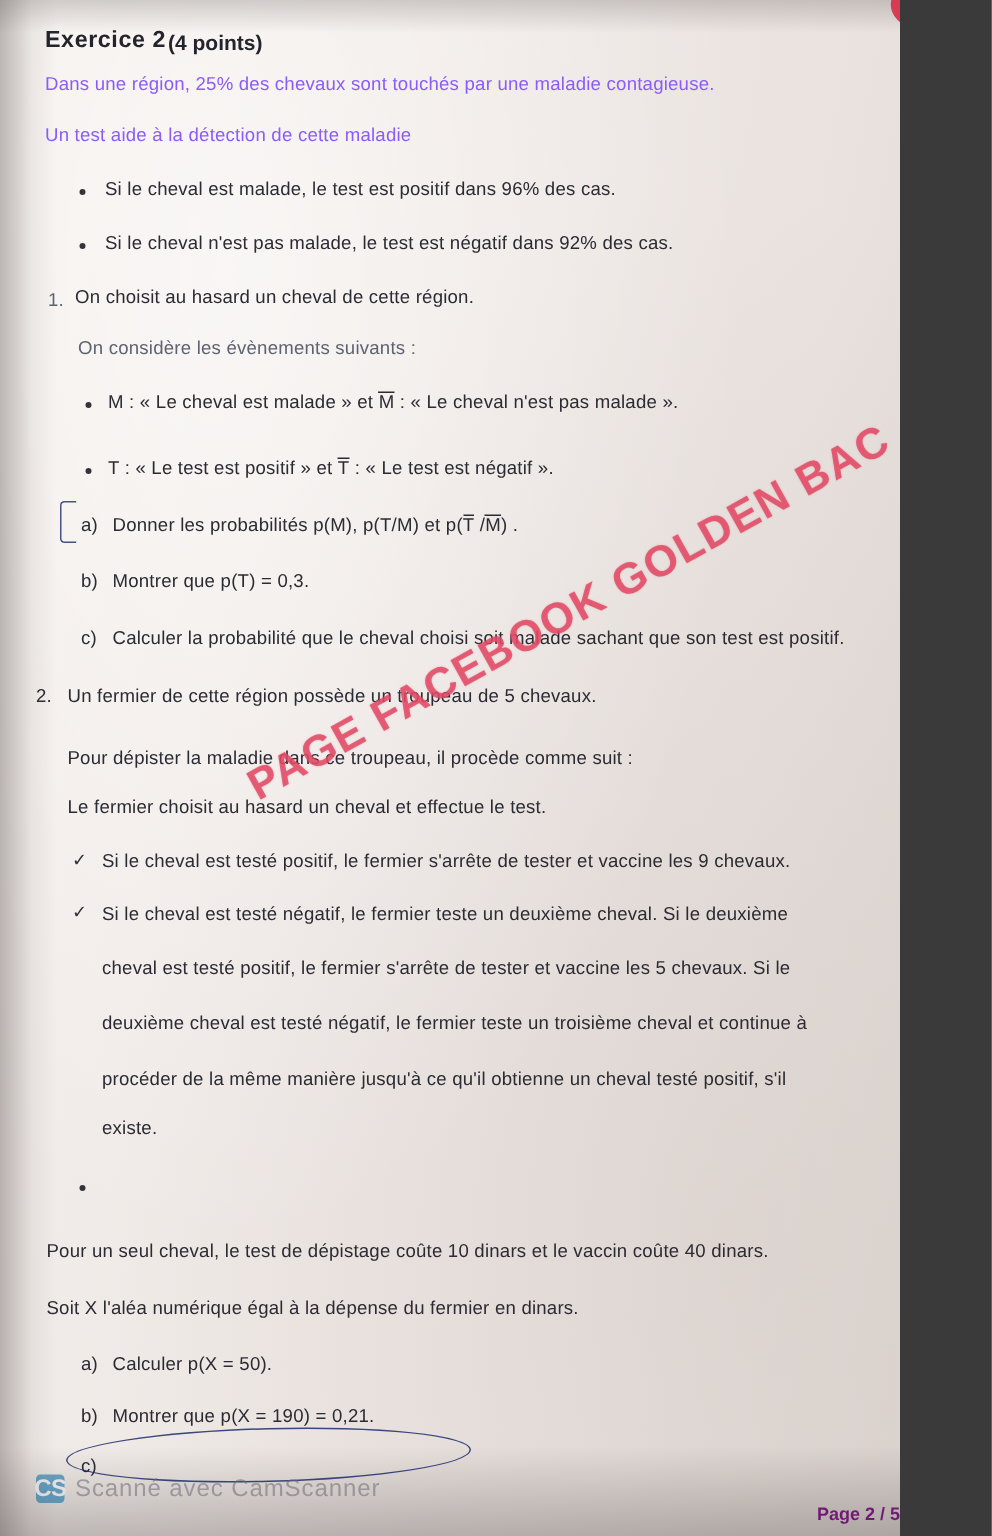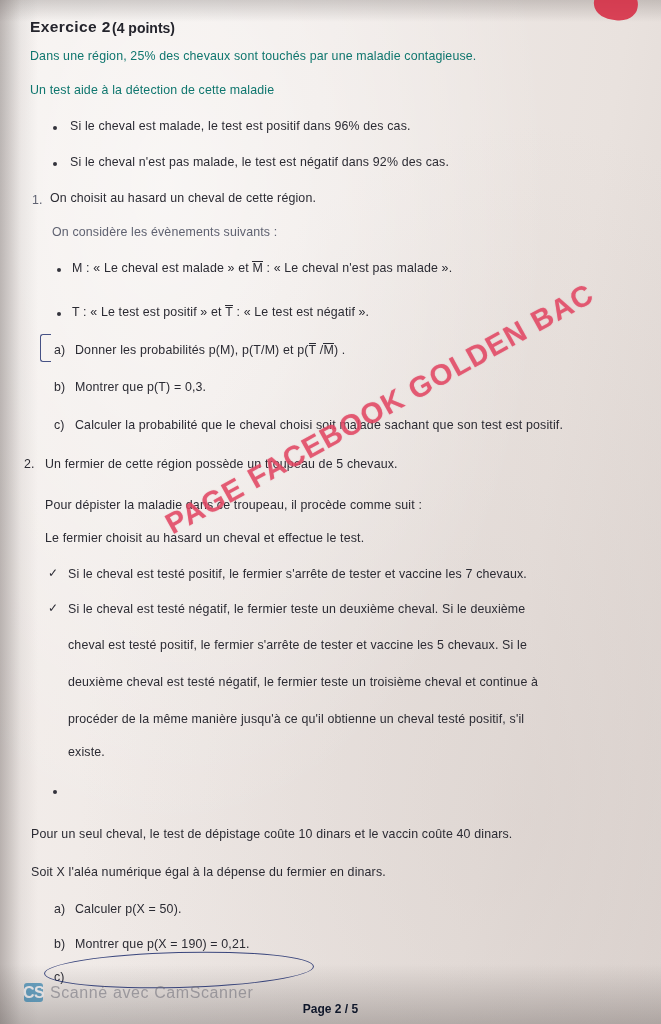--- a/index.html
+++ b/index.html
@@ -2,21 +2,21 @@
 <html><head>
 <meta charset="utf-8">
 <style>
   html, body {
     margin: 0;
     padding: 0;
     background: #3a3a3a;
   }
   #page {
     position: relative;
-    width: 661px;
+    width: 600px;
     height: 1024px;
     overflow: hidden;
     background: #efe9e6;
     font-family: "Liberation Sans", sans-serif;
     color: #2a2a33;
   }
   
   #paper {
     position: absolute;
     inset: 0;
@@ -49,21 +49,21 @@
     padding: 0;
   }
   .ln {
     position: absolute;
     font-size: 12.4px;
     line-height: 16px;
     white-space: nowrap;
     letter-spacing: 0.15px;
     color: #2b2b33;
   }
-  .faded { color: #0f766e; }
+  .faded { color: #8b5cf6; }
   .faded2 { color: #5f6271; }
   .ex-title {
     position: absolute;
     font-size: 15.5px;
     font-weight: bold;
     letter-spacing: 0.4px;
     color: #24242c;
   }
   .ex-pts {
     position: absolute;
@@ -93,24 +93,24 @@
     position: absolute;
     left: 0; right: 0; top: -1px;
     height: 1px;
     background: #2b2b33;
   }
   
   #footer {
     position: absolute;
     left: 0; right: 0;
     bottom: 8px;
-    text-align: center;
+    text-align: right;
     font-size: 12px;
     font-weight: bold;
-    color: #0f172a;
+    color: #701a75;
   }
   
   #watermark {
     position: absolute;
     left: 168px;
     top: 510px;
     transform: rotate(-29deg);
     transform-origin: left center;
     font-size: 29px;
     font-weight: bold;
@@ -238,21 +238,21 @@
     <div class="ln" style="left:54px; top:417px;">c)</div>
     <div class="ln" style="left:75px; top:417px;">Calculer la probabilité que le cheval choisi soit malade sachant que son test est positif.</div>
 
     <div class="ln" style="left:24px; top:456px;">2.</div>
     <div class="ln" style="left:45px; top:456px;">Un fermier de cette région possède un troupeau de 5 chevaux.</div>
 
     <div class="ln" style="left:45px; top:497px;">Pour dépister la maladie dans ce troupeau, il procède comme suit :</div>
     <div class="ln" style="left:45px; top:530px;">Le fermier choisit au hasard un cheval et effectue le test.</div>
 
     <div class="check" style="left:48px; top:566px;">✓</div>
-    <div class="ln" style="left:68px; top:566px;">Si le cheval est testé positif, le fermier s'arrête de tester et vaccine les 7 chevaux.</div>
+    <div class="ln" style="left:68px; top:566px;">Si le cheval est testé positif, le fermier s'arrête de tester et vaccine les 9 chevaux.</div>
 
     <div class="check" style="left:48px; top:601px;">✓</div>
     <div class="ln" style="left:68px; top:601px;">Si le cheval est testé négatif, le fermier teste un deuxième cheval. Si le deuxième</div>
 
     <div class="ln" style="left:68px; top:637px;">cheval est testé positif, le fermier s'arrête de tester et vaccine les 5 chevaux. Si le</div>
     <div class="ln" style="left:68px; top:711px;">procéder de la même manière jusqu'à ce qu'il obtienne un cheval testé positif, s'il</div>
     <div class="ln" style="left:68px; top:674px;">deuxième cheval est testé négatif, le fermier teste un troisième cheval et continue à</div>
     <div class="ln" style="left:68px; top:744px;">existe.</div>
 
     <div class="bullet" style="left:53px; top:790px;"></div>

